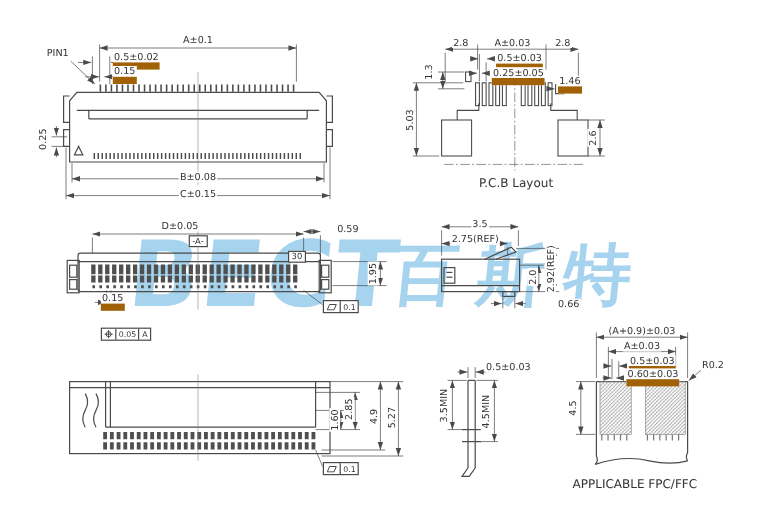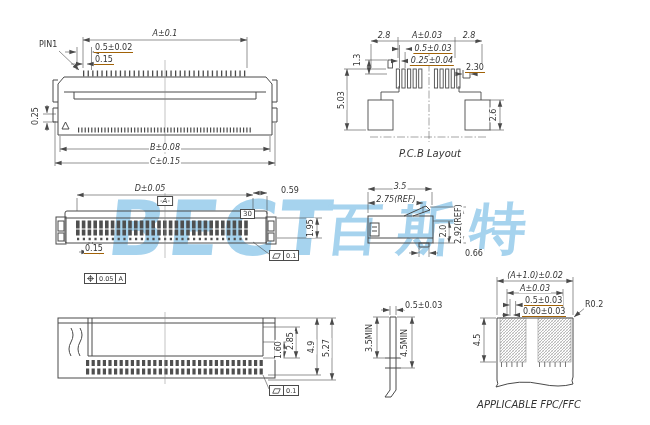--- a/index.html
+++ b/index.html
@@ -5,23 +5,23 @@
   html,body{margin:0;padding:0;background:#e8e8e8;}
   #stage{position:relative;width:650px;height:425px;background:#fff;overflow:hidden;
          font-family:"DejaVu Sans","Liberation Sans",sans-serif;}
   #art{position:absolute;left:0;top:0;z-index:1;}
   .wm{position:absolute;z-index:0;color:#a6d3ee;font-weight:bold;white-space:nowrap;
       transform:skewX(-6deg);user-select:none;}
   .wm-latin{left:108px;top:184px;font-size:76px;letter-spacing:2px;}
   .wm-cjk{left:326px;top:192px;font-size:56px;letter-spacing:16px;}
   .lbl{position:absolute;z-index:2;font-size:8px;line-height:1.15;color:#333;
        white-space:nowrap;background:#fff;padding:0 1px;}
-  .c{transform:translateX(-50%);font-style:italic;}
+  .c{transform:translateX(-50%);}
   .rot{transform:translate(-50%,-50%) rotate(-90deg);}
-  .u{border-bottom:1px solid #a16207;}
+  .u{border-bottom:6px solid #a16207;}
   .ttl{font-size:10px;}
   .bx{border:1px solid #4a4a4a;font-size:7px;padding:0 2px;line-height:8px;}
   .fcf{position:absolute;z-index:2;display:flex;align-items:stretch;border:1px solid #4a4a4a;
        background:#fff;height:9px;font-size:6.5px;line-height:8px;color:#333;}
   .fcf .cell{display:flex;align-items:center;padding:0 2px;}
   .fcf .cell + .cell{border-left:1px solid #4a4a4a;}
 </style>
 </head>
 <body>
 
@@ -264,23 +264,23 @@
   <div class="lbl u" style="left:94px;top:43px">0.5±0.02</div>
   <div class="lbl u" style="left:94px;top:55px">0.15</div>
   <div class="lbl rot" style="left:36px;top:116px">0.25</div>
   <div class="lbl c" style="left:165px;top:143px">B±0.08</div>
   <div class="lbl c" style="left:165px;top:157px">C±0.15</div>
 
   <div class="lbl c" style="left:384px;top:31px">2.8</div>
   <div class="lbl c" style="left:427px;top:31px">A±0.03</div>
   <div class="lbl c" style="left:469px;top:31px">2.8</div>
   <div class="lbl c u" style="left:433px;top:44px">0.5±0.03</div>
-  <div class="lbl c u" style="left:432px;top:56px">0.25±0.04</div>
+  <div class="lbl c u" style="left:432px;top:56px">0.25±0.05</div>
   <div class="lbl rot" style="left:358px;top:60px">1.3</div>
-  <div class="lbl u" style="left:465px;top:63px">2.30</div>
+  <div class="lbl u" style="left:465px;top:63px">1.46</div>
   <div class="lbl rot" style="left:342px;top:100px">5.03</div>
   <div class="lbl rot" style="left:494px;top:115px">2.6</div>
   <div class="lbl ttl c" style="left:430px;top:148px">P.C.B Layout</div>
 
   <div class="lbl c" style="left:150px;top:184px">D±0.05</div>
   <div class="lbl bx c" style="left:165px;top:196px">-A-</div>
   <div class="lbl" style="left:280px;top:186px">0.59</div>
   <div class="lbl bx" style="left:240px;top:209px">30</div>
   <div class="lbl rot" style="left:311px;top:228px">1.95</div>
   <div class="lbl u" style="left:84px;top:244px">0.15</div>
@@ -320,21 +320,21 @@
           <path d="M3.5,1 H11 L8.5,7 H1 Z" fill="none" stroke="#333" stroke-width="1"></path>
         </svg>
     </span>
     <span class="cell">0.1</span>
   </div>
 
   <div class="lbl" style="left:404px;top:301px">0.5±0.03</div>
   <div class="lbl rot" style="left:370px;top:338px">3.5MIN</div>
   <div class="lbl rot" style="left:405px;top:343px">4.5MIN</div>
 
-  <div class="lbl c" style="left:535px;top:271px">(A+1.0)±0.02</div>
+  <div class="lbl c" style="left:535px;top:271px">(A+0.9)±0.03</div>
   <div class="lbl c" style="left:535px;top:284px">A±0.03</div>
   <div class="lbl u" style="left:524px;top:296px">0.5±0.03</div>
   <div class="lbl u" style="left:522px;top:307px">0.60±0.03</div>
   <div class="lbl" style="left:584px;top:300px">R0.2</div>
   <div class="lbl rot" style="left:478px;top:340px">4.5</div>
   <div class="lbl ttl c" style="left:529px;top:399px">APPLICABLE FPC/FFC</div>
 
 </div>
 
 </body></html>

